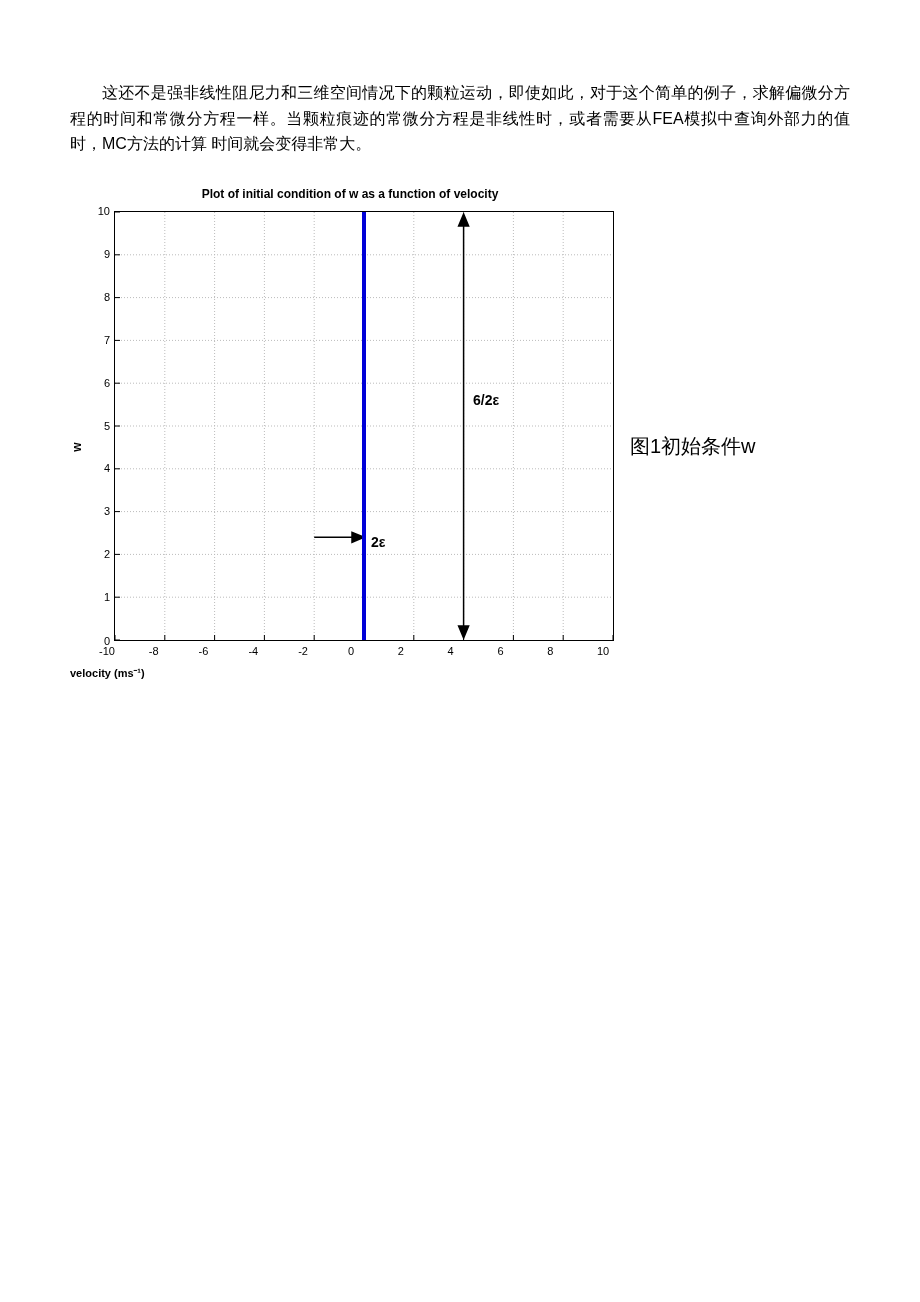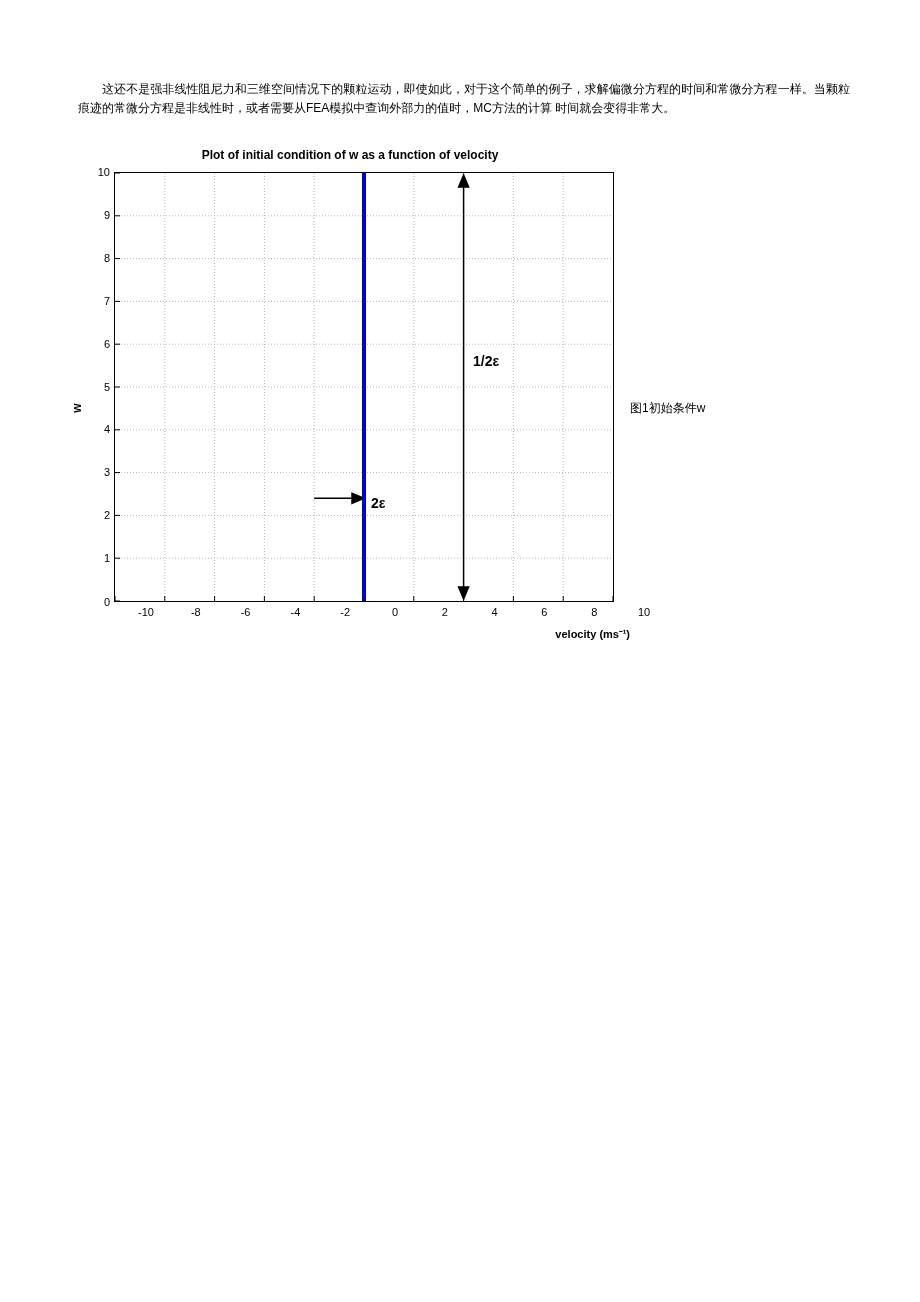--- a/index.html
+++ b/index.html
@@ -1,30 +1,30 @@
 <!DOCTYPE html>
 <html><head>
 <meta charset="utf-8">
 <style>
   html,body{margin:0;padding:0;background:#fff;font-family:"Microsoft YaHei","SimSun",Arial,sans-serif;color:#000;}
   .page{width:920px;min-height:1302px;position:relative;box-sizing:border-box;padding:80px 70px 0 70px;}
-  .para{font-size:12px;line-height:1.6;text-align:justify;margin:0 0 20px 8px;}
+  .para{font-size:16px;line-height:1.6;text-align:justify;margin:0 0 20px 0;}
   .indent{text-indent:2em;}
   .figwrap{width:100%;display:flex;align-items:center;margin-top:30px;}
-  .caption{font-size:12px;margin-top:0;}
+  .caption{font-size:20px;margin-top:0;}
   
   .chart{position:relative;width:560px;height:520px;}
   .title{position:absolute;top:0;left:0;right:0;text-align:center;font:bold 12px Arial;color:#000;}
   .plot{position:absolute;left:44px;top:24px;width:500px;height:430px;border:1px solid #000;box-sizing:border-box;background:#fff;}
   .grid line{stroke:#bbb;stroke-width:1;stroke-dasharray:1,2;}
   .tick{position:absolute;font:11px Arial;color:#000;}
   .ytick{right:520px;text-align:right;width:30px;}
-  .xtick{top:458px;width:30px;text-align:center;transform:translateX(-15px);margin-left:32px;}
+  .xtick{top:458px;width:30px;transform:translateX(-15px);}
   .ylabel{position:absolute;left:2px;top:50%;transform:translateY(-50%) rotate(-90deg);font:bold 12px Arial;}
-  .xlabel{position:absolute;left:0;right:0;top:478px;text-align:right;font:bold 11px Arial;}
+  .xlabel{position:absolute;left:0;right:0;top:478px;text-align:left;font:bold 11px Arial;}
   .pulse{position:absolute;background:#0000d8;}
   .ann{position:absolute;font:bold 14px Arial;color:#000;}
 </style>
 </head>
 <body>
 
 <div class="page">
 
   <p class="para indent">这还不是强非线性阻尼力和三维空间情况下的颗粒运动，即使如此，对于这个简单的例子，求解偏微分方程的时间和常微分方程一样。当颗粒痕迹的常微分方程是非线性时，或者需要从FEA模拟中查询外部力的值时，MC方法的计算 时间就会变得非常大。</p>
 
@@ -91,21 +91,21 @@
             <polygon points="348.6,2 343.6,14 353.6,14"></polygon>
             <polygon points="348.6,426 343.6,414 353.6,414"></polygon>
 
             <line x1="199.2" y1="325.3" x2="243" y2="325.3"></line>
             <polygon points="249,325.3 237,320.3 237,330.3"></polygon>
           </g>
         </svg>
 
         <div class="pulse" style="left:247px;top:0;width:4px;height:428px;"></div>
 
-        <div class="ann" style="left:358px;top:180px;">1/2ε</div>
+        <div class="ann" style="left:358px;top:180px;">6/2ε</div>
         <div class="ann" style="left:256px;top:322px;">2ε</div>
       </div>
 
       <div class="tick ytick" style="top:448px;">0</div>
       <div class="tick ytick" style="top:404px;">1</div>
       <div class="tick ytick" style="top:361px;">2</div>
       <div class="tick ytick" style="top:318px;">3</div>
       <div class="tick ytick" style="top:275px;">4</div>
       <div class="tick ytick" style="top:233px;">5</div>
       <div class="tick ytick" style="top:190px;">6</div>

